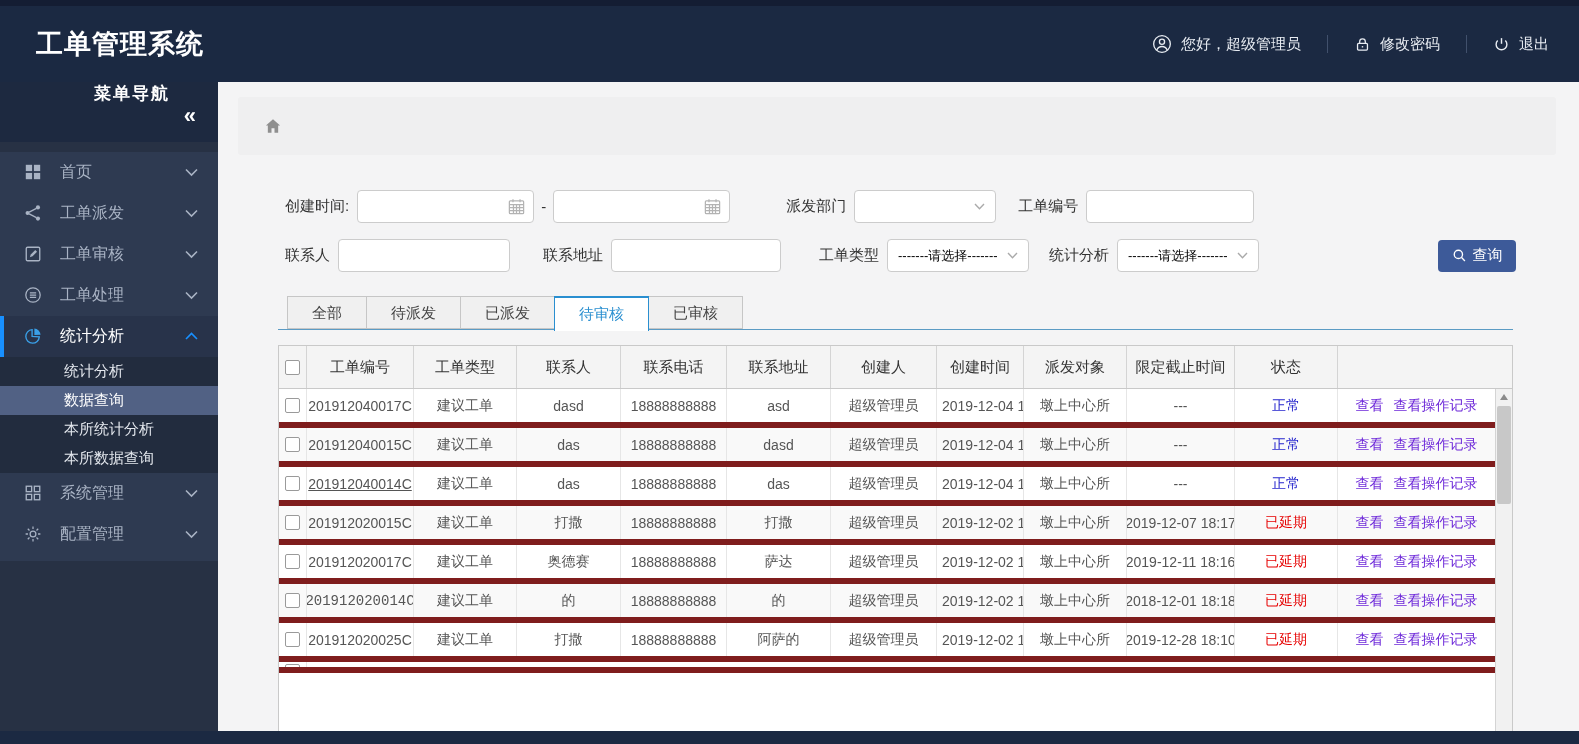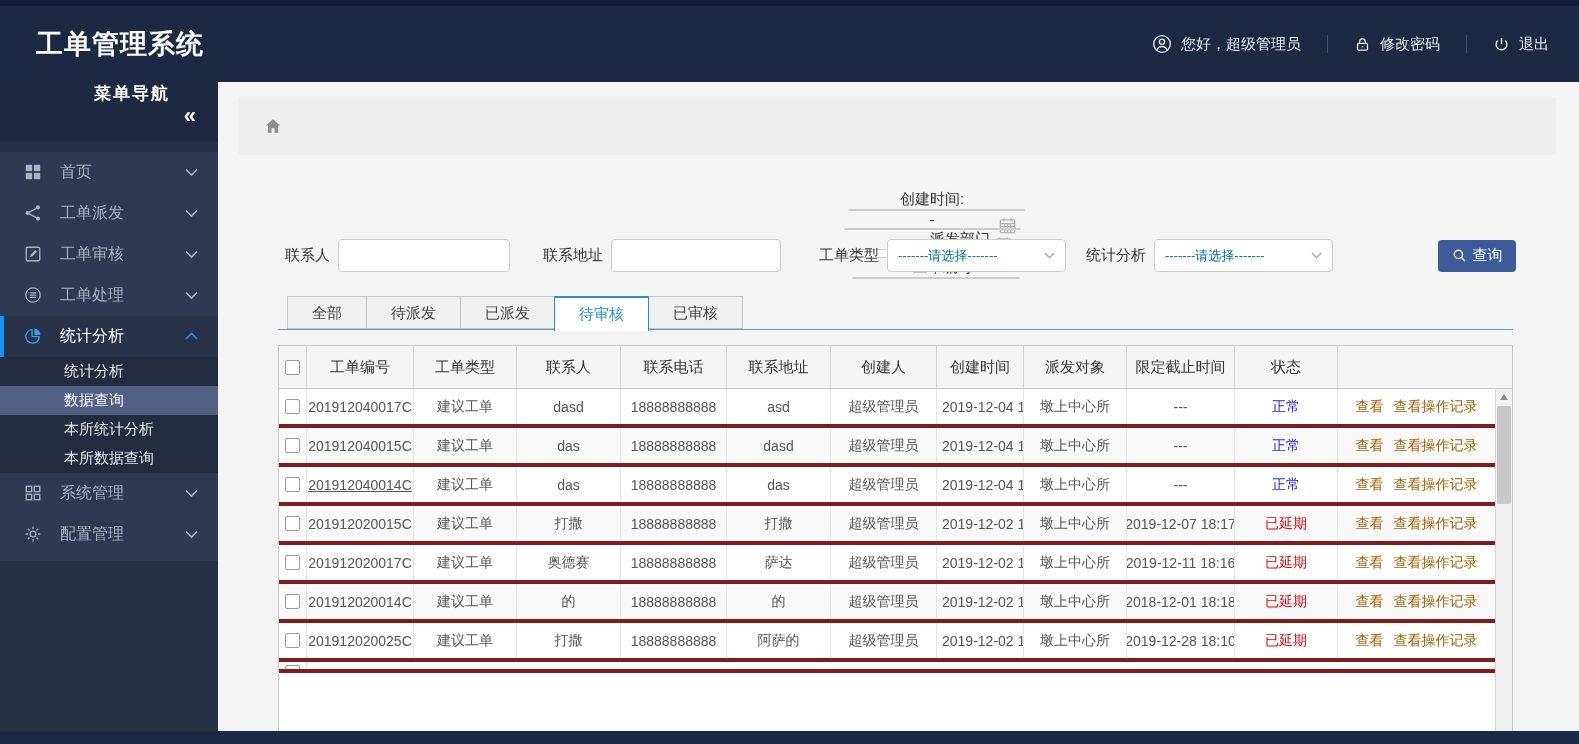--- a/index.html
+++ b/index.html
@@ -32,57 +32,57 @@
   .sub-item.selected { background:#516184; color:#fff; }
   .nav-sections-end { height:6px; }
 
   
   .main { position:absolute; left:218px; top:82px; width:1361px; height:649px; background:#f4f4f5; }
   .breadcrumb { position:absolute; left:20px; top:15px; width:1318px; height:58px; background:#efeff0;
     border-radius:3px; display:flex; align-items:center; padding-left:25px; }
 
   
   .filter-row { position:absolute; left:67px; right:0; height:33px; display:flex; align-items:center; }
-  .filter-row.r1 { top:108px;flex-direction:column; }
+  .filter-row.r1 { top:108px; }
   .filter-row.r2 { top:157px; }
   .f-label { font-size:15px; color:#333; white-space:nowrap; }
   .t-input { height:33px; background:#fff; border:1px solid #ccc; border-radius:4px; position:relative; }
   .date-input { width:177px; }
   .cal-ic { position:absolute; right:7px; top:6px; }
-  .f-select { height:33px; background:#fff; border:1px solid #ccc; border-radius:4px; width:179px;
-    display:flex; align-items:center; padding:0 10px; color:#0369a1; font-size:13px; cursor:pointer; }
+  .f-select { height:33px; background:#fff; border:1px solid #ccc; border-radius:4px; width:142px;
+    display:flex; align-items:center; padding:0 10px; color:#000000; font-size:13px; cursor:pointer; }
   .f-select .sel-chev { margin-left:auto; display:inline-flex; }
   .search-btn { margin-left:auto; margin-right:63px; width:78px; height:32px; background:#3d5a99; border:none;
     border-radius:4px; color:#fff; font-size:15px; display:flex; align-items:center; justify-content:center;
     gap:6px; cursor:pointer; font-family:inherit; }
 
   
   .tabs { position:absolute; left:69px; top:214px; display:flex; }
   .tab { height:33px; line-height:31px; padding:0 24px; background:#f0f0f0; border:1px solid #c6c6c6;
     margin-right:-1px; font-size:15px; color:#444; cursor:pointer; position:relative; }
   .tab.active { background:#fff; color:#2a8fd0; border:1px solid #2a8fd0; border-top-width:2px;
     border-bottom:none; height:35px; z-index:2; }
   .tabs-underline { position:absolute; left:60px; top:247px; width:1235px; height:1px; background:#5b9bc4; }
 
   
   .table-wrap { position:absolute; left:60px; top:263px; width:1235px; height:439px;
     border:1px solid #c9c9c9; background:#fff; }
   .thead { display:flex; height:43px; background:#f4f4f4; border-bottom:1px solid #c9c9c9; }
   .th { display:flex; align-items:center; justify-content:center; font-size:15px; color:#333;
     border-right:1px solid #d4d4d4; height:100%; }
   .th:last-child { border-right:none; }
-  .trow { display:flex; height:39px; border-bottom:4px solid #7f1d1d; background:#fff; }
+  .trow { display:flex; height:39px; border-bottom:6px solid #7f1d1d; background:#fff; }
   .trow:nth-child(even) { background:#f9f9f9; }
   .td { display:flex; align-items:center; justify-content:center; font-size:14px; color:#555;
     border-right:1px solid #e6e6e6; height:100%; overflow:hidden; white-space:nowrap; }
   .td.clip { justify-content:flex-start; padding-left:5px; }
   .cb { width:15px; height:15px; border:1px solid #9a9a9a; border-radius:2px; background:#fff; cursor:pointer; }
   .status-normal { color:#2525cd; }
   .status-delayed { color:#e60000; }
-  .lnk { color:#a16207; cursor:pointer; }
+  .lnk { color:#6d28d9; cursor:pointer; }
   .lnk + .lnk { margin-left:10px; }
   .partial-row { height:11px; overflow:hidden; }
   .vscroll { position:absolute; right:0; top:43px; width:17px; bottom:29px; background:#f1f1f1;
     border-left:1px solid #d4d4d4; }
   .scroll-btn { position:absolute; left:0; width:16px; height:16px; display:flex; align-items:center;
     justify-content:center; cursor:pointer; }
   .scroll-btn.up { top:0; } .scroll-btn.down { bottom:0; }
   .tri-up { width:0; height:0; border-left:4px solid transparent; border-right:4px solid transparent;
     border-bottom:6px solid #8a8a8a; }
   .tri-down { width:0; height:0; border-left:4px solid transparent; border-right:4px solid transparent;
@@ -447,21 +447,21 @@
           <div class="td status-delayed" style="width: 103px;">已延期</div>
           <div class="td" style="width: 158px;">
             <span class="lnk">查看</span>
             <span class="lnk">查看操作记录</span>
           </div>
         </div>
         <div class="trow">
           <div class="td" style="width: 28px;">
             <span class="cb"></span>
           </div>
-          <div class="td" style="width: 107px;">201912020014C</div>
+          <div class="td" style="width: 107px; font-family: Liberation Mono, monospace;">201912020014C</div>
           <div class="td" style="width: 103px;">建议工单</div>
           <div class="td" style="width: 104px;">的</div>
           <div class="td" style="width: 106px;">18888888888</div>
           <div class="td" style="width: 104px;">的</div>
           <div class="td" style="width: 106px;">超级管理员</div>
           <div class="td clip" style="width: 87px;">2019-12-02 16</div>
           <div class="td" style="width: 103px;">墩上中心所</div>
           <div class="td" style="width: 108px;">2018-12-01 18:18</div>
           <div class="td status-delayed" style="width: 103px;">已延期</div>
           <div class="td" style="width: 158px;">

